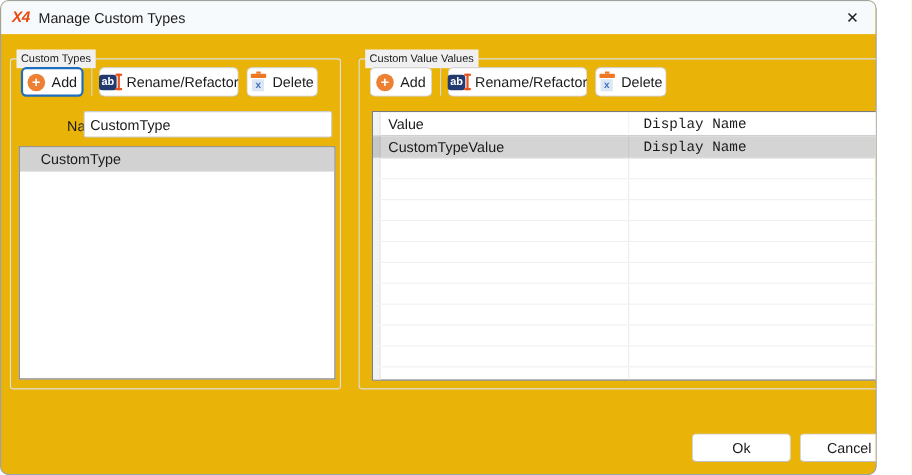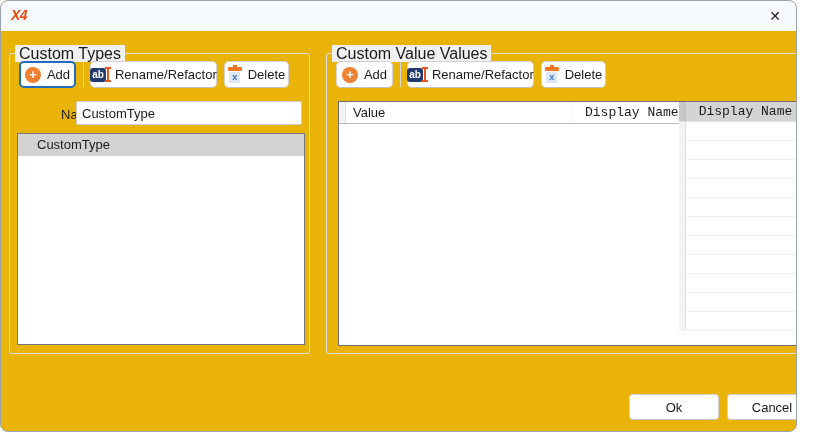--- a/index.html
+++ b/index.html
@@ -39,21 +39,21 @@
   
   .group {
     position: absolute;
     border: 1px solid #dcdfe3; border-radius: 3px;
   }
   .group-1 { left: 8px;   top: 52px; width: 301px; height: 301px; }
   .group-2 { left: 325px; top: 52px; width: 496px; height: 301px; }
   .group-label {
     position: absolute; top: -9px; left: 5px;
     background: #f0f0f0; padding: 0 4px;
-    font-size: 16px; line-height: 17px; white-space: nowrap;
+    font-size: 10px; line-height: 17px; white-space: nowrap;
   }
   
   .btn {
     position: absolute; height: 27px;
     display: flex; align-items: center; justify-content: center; gap: 6px;
     background: #ffffff;
     border: 1px solid #d2d2d2; border-bottom-color: #c3c3c3;
     border-radius: 5px;
     font-family: "Liberation Sans", sans-serif;
     font-size: 13px; color: #1a1a1a;
@@ -113,21 +113,21 @@
     background: #fff; border: 1px solid #767676; overflow: hidden;
   }
   .list-item {
     height: 22px; line-height: 22px; padding-left: 19px; font-size: 13px;
   }
   .list-item.selected { background: #d2d2d2; }
   
   .grid {
     position: absolute; left: 337px; top: 100px; width: 480px; height: 245px;
     background: #fff; border: 1px solid #6e6e6e; overflow: hidden;
-    display: flex; flex-direction: row; text-align: center;
+    display: flex; flex-direction: column; text-align: center;
   }
   .thead {
     display: flex; height: 22px; flex: none;
     border-bottom: 1px solid #bdbdbd; background: #fff;
   }
   .selcell {
     width: 7px; flex: none; background: #f2f2f2;
     border-right: 1px solid #e3e3e3;
   }
   .cell, .hcell {
@@ -154,20 +154,21 @@
   .ok-btn { left: 628px; }
   .cancel-btn { left: 726px; }
 </style>
 </head>
 <body>
 
 <div class="dialog">
 
   <div class="titlebar">
     <span class="logo">X4</span>
+    <span class="title-text">Manage Custom Types</span>
     <div class="close-btn">
       <span>✕</span>
     </div>
   </div>
 
   <div class="group group-1">
     <span class="group-label">Custom Types</span>
   </div>
 
   <button class="btn focused" style="left:18px; top:60px; width:57px;">
@@ -227,20 +228,21 @@
 
   <div class="grid">
     <div class="thead">
       <div class="selcell"></div>
       <div class="hcell c1">Value</div>
       <div class="hcell c2">Display Name</div>
     </div>
     <div>
         <div class="trow data selected">
           <div class="selcell"></div>
+          <div class="cell c1">CustomTypeValue</div>
           <div class="cell c2">Display Name</div>
         </div>
         <div class="trow empty">
           <div class="selcell"></div>
           <div class="cell c1"></div>
           <div class="cell c2"></div>
         </div>
         <div class="trow empty">
           <div class="selcell"></div>
           <div class="cell c1"></div>

